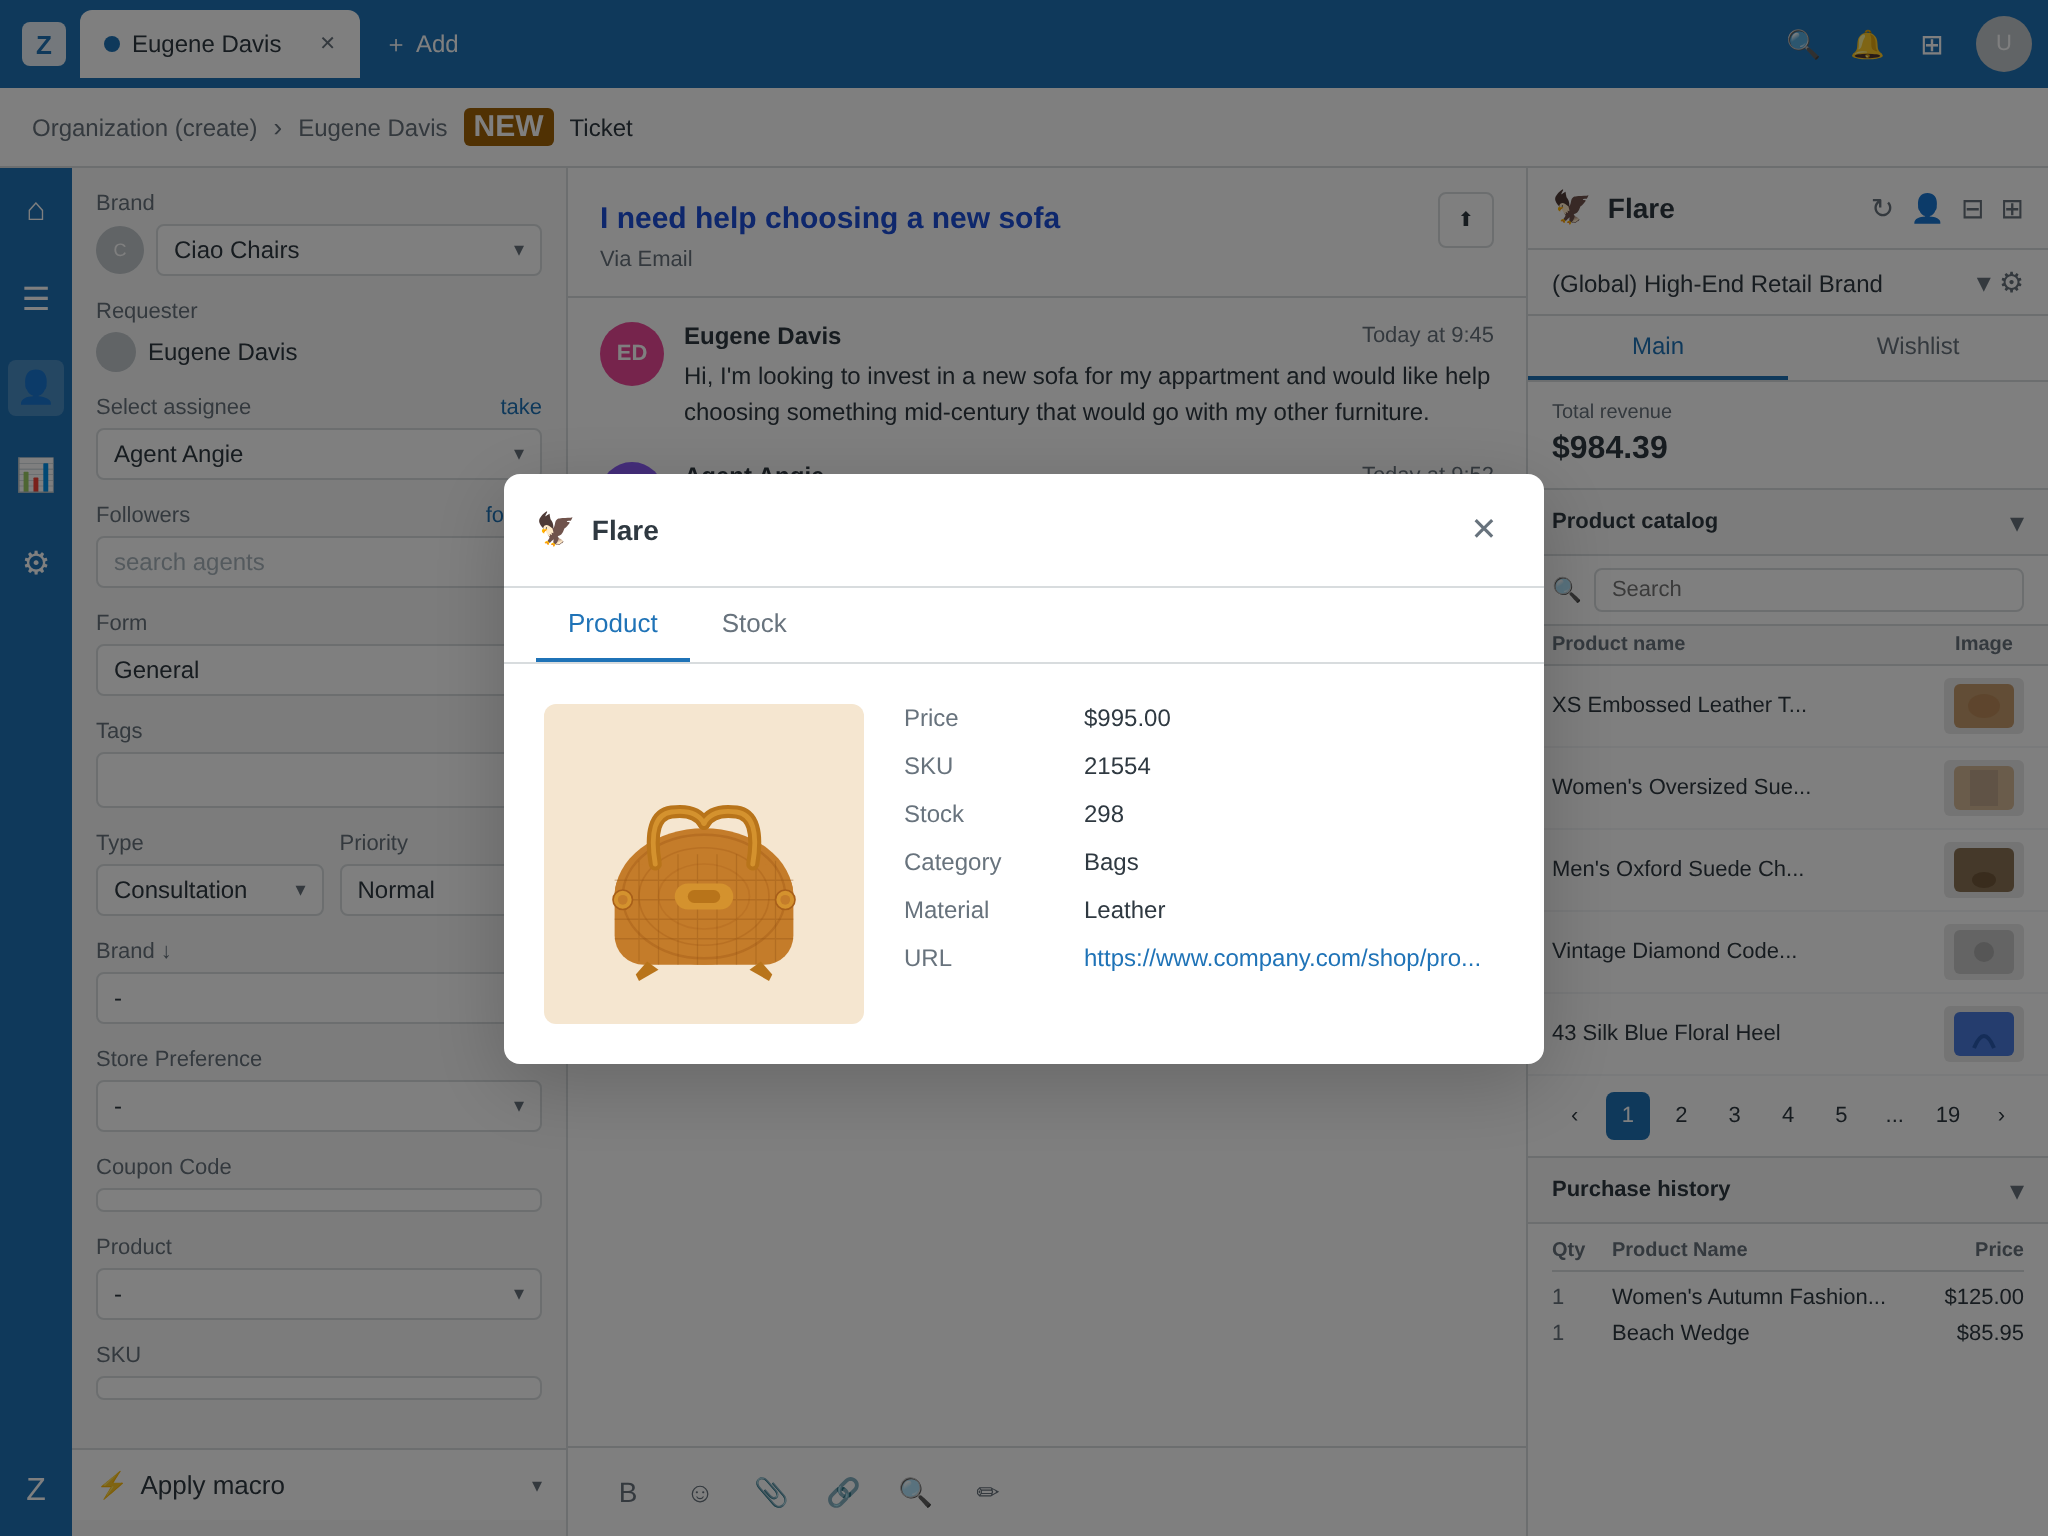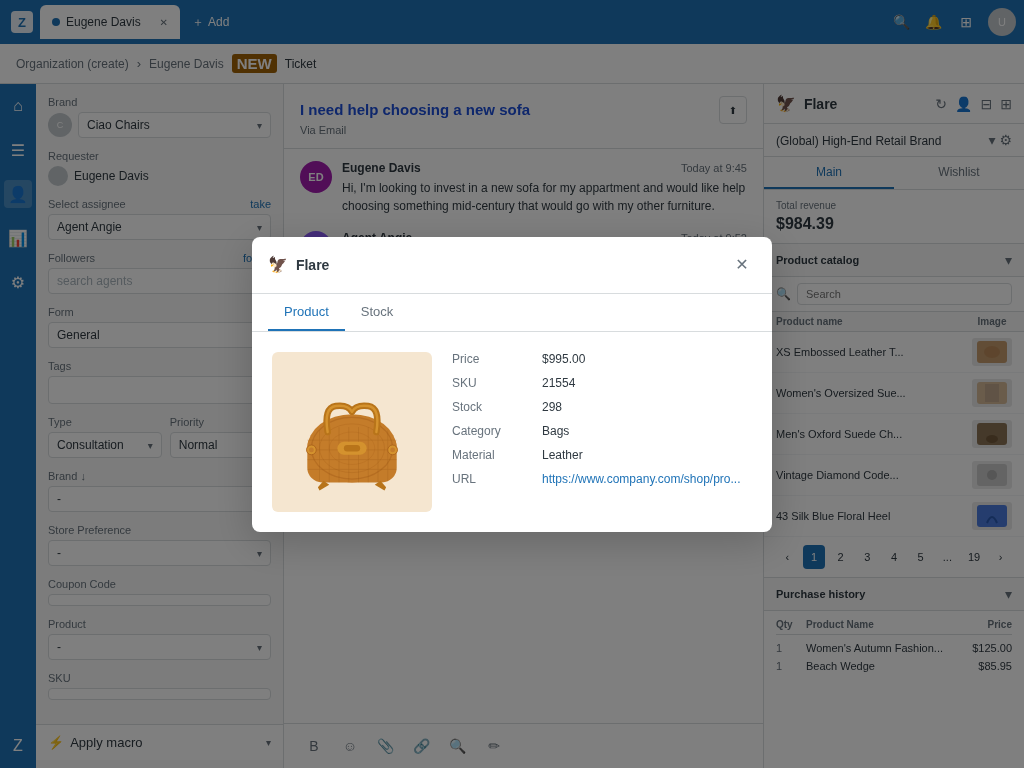--- a/index.html
+++ b/index.html
@@ -49,21 +49,21 @@
     .apply-macro-bar { display: flex; align-items: center; justify-content: space-between; background: #fff; border-top: 1px solid #d8dcde; padding: 10px 12px; cursor: pointer; }
     .apply-macro-left { display: flex; align-items: center; gap: 6px; color: #2f3941; font-size: 13px; }
 
     
     .center-panel { flex: 1; display: flex; flex-direction: column; background: #fff; border-right: 1px solid #d8dcde; }
     .ticket-header { padding: 12px 16px; border-bottom: 1px solid #d8dcde; }
     .ticket-title { font-size: 15px; font-weight: 700; color: #1d4ed8; margin-bottom: 2px; }
     .ticket-channel { font-size: 11px; color: #68737d; }
     .messages-area { flex: 1; overflow-y: auto; padding: 12px 16px; }
     .message { display: flex; gap: 10px; margin-bottom: 16px; }
-    .msg-avatar { width: 32px; height: 32px; border-radius: 50%; background: #a21caf; flex-shrink: 0; display: flex; align-items: center; justify-content: center; font-size: 11px; color: #fff; font-weight: 600; }
+    .msg-avatar { width: 32px; height: 32px; border-radius: 50%; background: #ec4899; flex-shrink: 0; display: flex; align-items: center; justify-content: center; font-size: 11px; color: #fff; font-weight: 600; }
     .msg-avatar.agent { background: #8b5cf6; }
     .msg-content { flex: 1; }
     .msg-header { display: flex; align-items: center; justify-content: space-between; margin-bottom: 4px; }
     .msg-name { font-size: 12px; font-weight: 600; color: #2f3941; }
     .msg-time { font-size: 11px; color: #68737d; }
     .msg-body { font-size: 12px; color: #2f3941; line-height: 1.5; }
     .center-panel-toolbar { display: flex; align-items: center; gap: 8px; padding: 8px 16px; border-top: 1px solid #d8dcde; }
     .toolbar-icon { width: 28px; height: 28px; display: flex; align-items: center; justify-content: center; color: #68737d; font-size: 14px; cursor: pointer; border-radius: 4px; }
     .collapse-btn { width: 28px; height: 28px; background: #fff; border: 1px solid #d8dcde; border-radius: 4px; display: flex; align-items: center; justify-content: center; cursor: pointer; font-size: 10px; }
 

